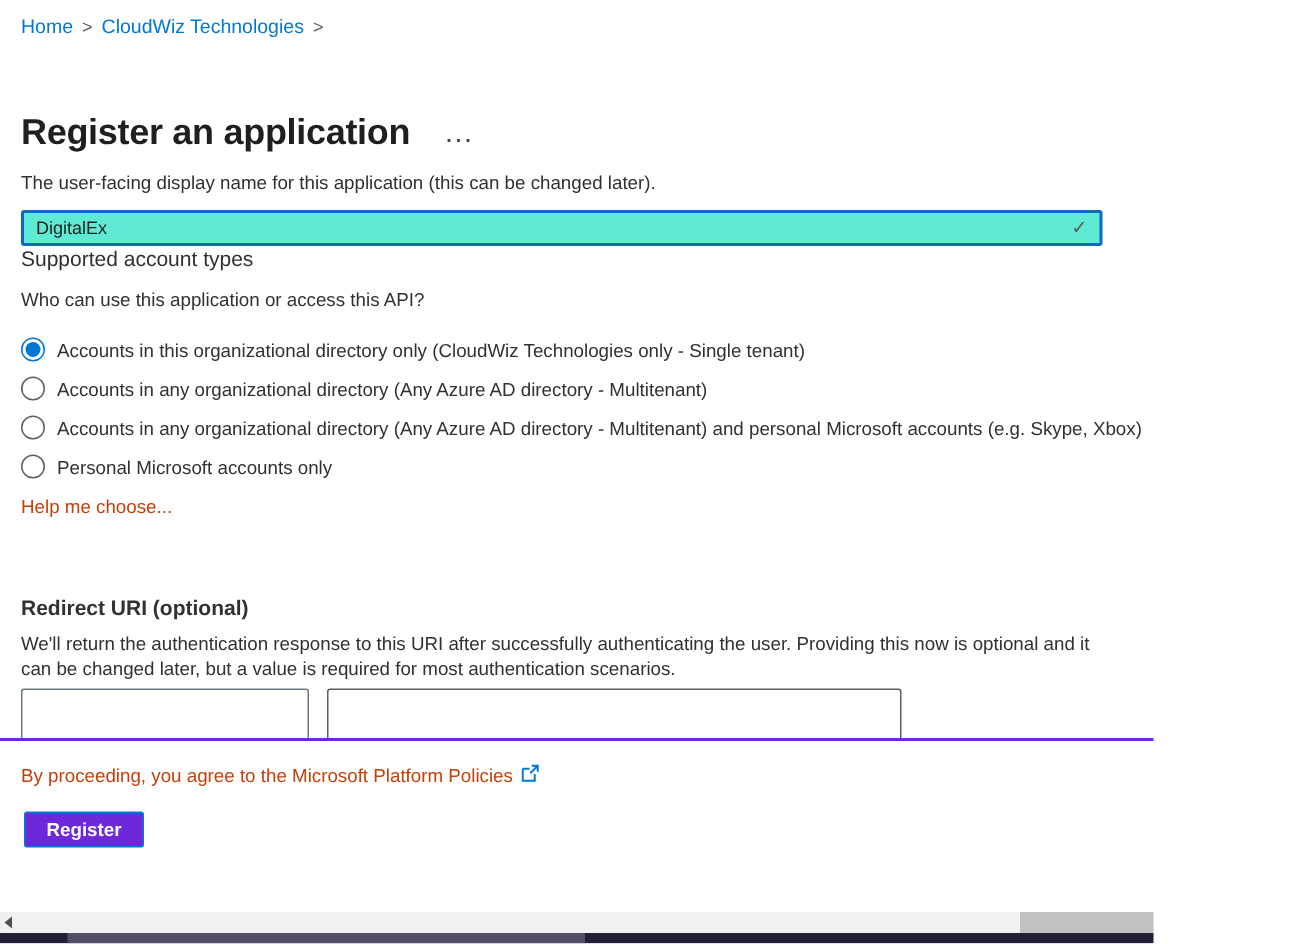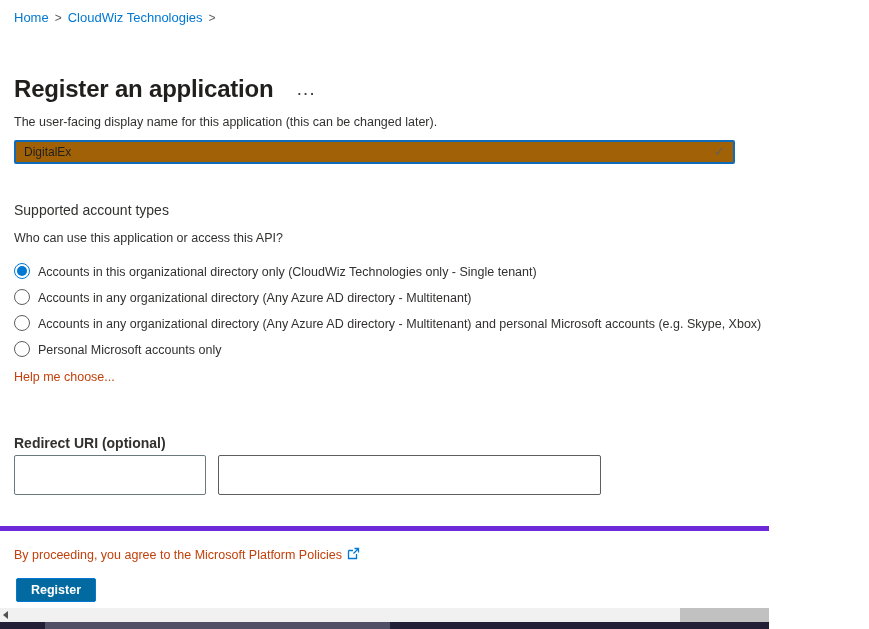--- a/index.html
+++ b/index.html
@@ -16,50 +16,50 @@
   .page-title { font-size:24px; line-height:26px; font-weight:700; color:#201f1e; letter-spacing:-0.2px;margin-top:42px; }
   .more-options { margin-left:24px; margin-bottom:3px; color:#3b3a39; font-size:13px; font-weight:700;
                   letter-spacing:2px; cursor:pointer; line-height:10px; }
 
   .name-label { margin-top:46px; font-size:14px; }
   .required { color:#d13438; margin-right:4px; }
   .field-desc { margin-top:13px; font-size:12.5px; }
 
   .name-input-wrap { position:relative; margin-top:11px; width:721px; }
   .name-input { width:100%; height:24px; border:2px solid #0f6cbd; border-radius:2px;
-                padding:0 16px 0 8px; font-size:12px; font-family:inherit; color:#201f1e; outline:none; background:#a16207; }
+                padding:0 16px 0 8px; font-size:12px; font-family:inherit; color:#201f1e; outline:none; background:#5eead4; }
   .valid-icon { position:absolute; right:10px; top:4px; color:#605e5c; font-size:13px; pointer-events:none; }
 
   .section-heading { font-size:14px; color:#323130; }
-  .sat-heading { margin-top:38px; }
+  .sat-heading { }
   .question { margin-top:13px; font-size:12.5px; }
 
   .radio-group { margin-top:8px; }
   .radio-row { display:flex; align-items:flex-end; height:26px; cursor:pointer; }
   .radio-outer { width:16px; height:16px; border-radius:50%; border:1px solid #605e5c; background:#fff;
                  flex:0 0 16px; display:flex; align-items:center; justify-content:center; }
   .radio-row.selected .radio-outer { border-color:#0078d4; }
   .radio-row.selected .radio-outer::after { content:""; width:10px; height:10px; border-radius:50%; background:#0078d4; }
   .radio-label { margin-left:8px; font-size:12.5px; white-space:nowrap; }
 
   .help-wrap { margin-top:10px; }
   .link { font-size:12.5px; color:#c2410c; cursor:pointer; text-decoration:none; }
 
   .redirect-heading { margin-top:50px;font-weight:bold; }
   .redirect-desc { margin-top:8px; font-size:12.5px; width:728px; line-height:17px; }
 
   .uri-row { display:flex; margin-top:4px; }
   .platform-select { width:192px; height:40px; border:1px solid #69797e; border-radius:2px; background:#fff; }
   .uri-input { width:383px; height:40px; border:1px solid #605e5c; border-radius:2px; margin-left:12px; background:#fff; }
 
-  .footer { position:absolute; left:0; top:526px; width:869px; height:90px; background:#fff;
-            border-top:5px solid #6d28d9; padding:14px 0 0 14px; z-index:5; }
+  .footer { position:absolute; left:0; top:492px; width:869px; height:90px; background:#fff;
+            border-top:2px solid #6d28d9; padding:14px 0 0 14px; z-index:5; }
   .policy-line { display:inline-flex; align-items:center; }
   .ext-icon { margin-left:5px; display:inline-block; }
-  .register-btn { margin-top:15px; margin-left:2px; width:80px; height:24px; background:#0369a1; color:#fff;
+  .register-btn { margin-top:15px; margin-left:2px; width:80px; height:24px; background:#6d28d9; color:#fff;
                   border:1px solid #0078d4; border-radius:2px; font-size:12.5px; font-weight:700;
                   font-family:inherit; cursor:pointer; }
 
   .hscroll { position:absolute; left:0; top:608px; width:869px; height:14px; background:#f1f1f1; z-index:6; }
   .hscroll-arrow { position:absolute; left:3px; top:3px; width:0; height:0;
                    border-top:4px solid transparent; border-bottom:4px solid transparent; border-right:5px solid #505050; }
   .hscroll-thumb { position:absolute; left:680px; top:0; width:186px; height:14px; background:#c1c1c1; }
 
   .bottom-strip { position:absolute; left:0; top:622px; width:869px; height:7px; background:#221f37; z-index:6; }
   .strip-seg1 { position:absolute; left:45px; top:0; width:345px; height:7px; background:#514f66; }
@@ -107,20 +107,21 @@
         <span class="radio-outer"></span>
         <span class="radio-label">Personal Microsoft accounts only</span>
       </div>
     </div>
 
     <div class="help-wrap">
       <span class="link">Help me choose...</span>
     </div>
 
     <div class="section-heading redirect-heading">Redirect URI (optional)</div>
+    <div class="redirect-desc">We'll return the authentication response to this URI after successfully authenticating the user. Providing this now is optional and it can be changed later, but a value is required for most authentication scenarios.</div>
 
     <div class="uri-row">
       <div class="platform-select"></div>
       <div class="uri-input"></div>
     </div>
   </div>
 
   <div class="footer">
     <span class="policy-line link">
       <span>By proceeding, you agree to the Microsoft Platform Policies</span>

